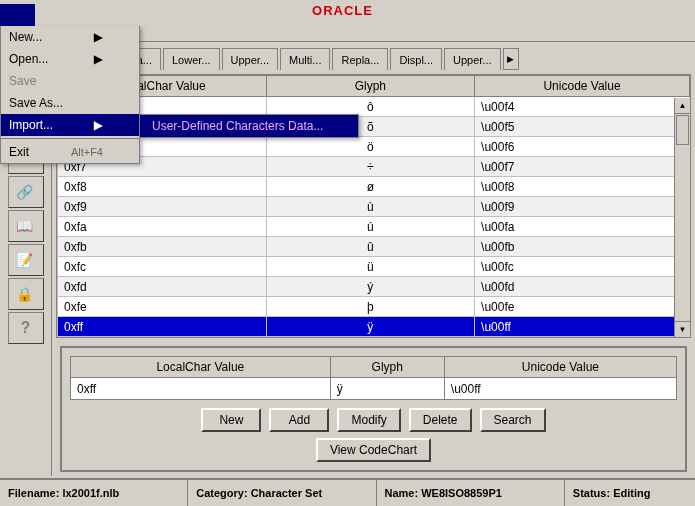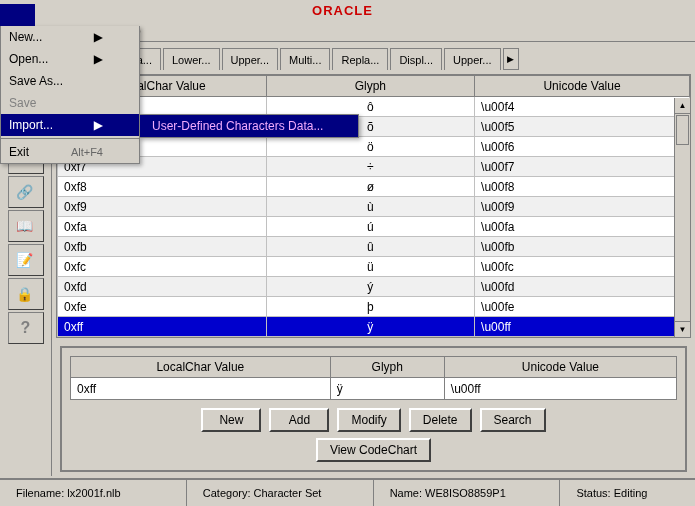--- a/index.html
+++ b/index.html
@@ -173,25 +173,26 @@
       border-top: 2px solid #808080;
       display: flex;
       align-items: center;
       font-size: 11px;
       position: absolute;
       bottom: 0;
       left: 0;
       right: 0;
     }
     .status-segment {
-      padding: 2px 16px;
+      padding: 2px 8px;
       border-right: 1px solid #808080;
       height: 100%;
       display: flex;
       align-items: center;
+      font-weight: bold;
     }
 
     
     .dropdown-menu {
       position: absolute;
       top: 22px;
       left: 0;
       background: #d4d0c8;
       border: 1px solid #808080;
       border-top: none;
@@ -272,25 +273,25 @@
 
     <div class="dropdown-menu">
       <div class="dropdown-item">
         <span>New...</span>
         <span class="arrow">▶</span>
       </div>
       <div class="dropdown-item">
         <span>Open...</span>
         <span class="arrow">▶</span>
       </div>
+      <div class="dropdown-item disabled">
+        <span>Save</span>
+      </div>
       <div class="dropdown-item">
         <span>Save As...</span>
-      </div>
-      <div class="dropdown-item disabled">
-        <span>Save</span>
       </div>
 
       <div class="dropdown-item active" style="position:relative;">
         <span>Import...</span>
         <span class="arrow">▶</span>
 
         <div class="submenu">
           <div class="submenu-item">User-Defined Characters Data...</div>
         </div>
       </div>

